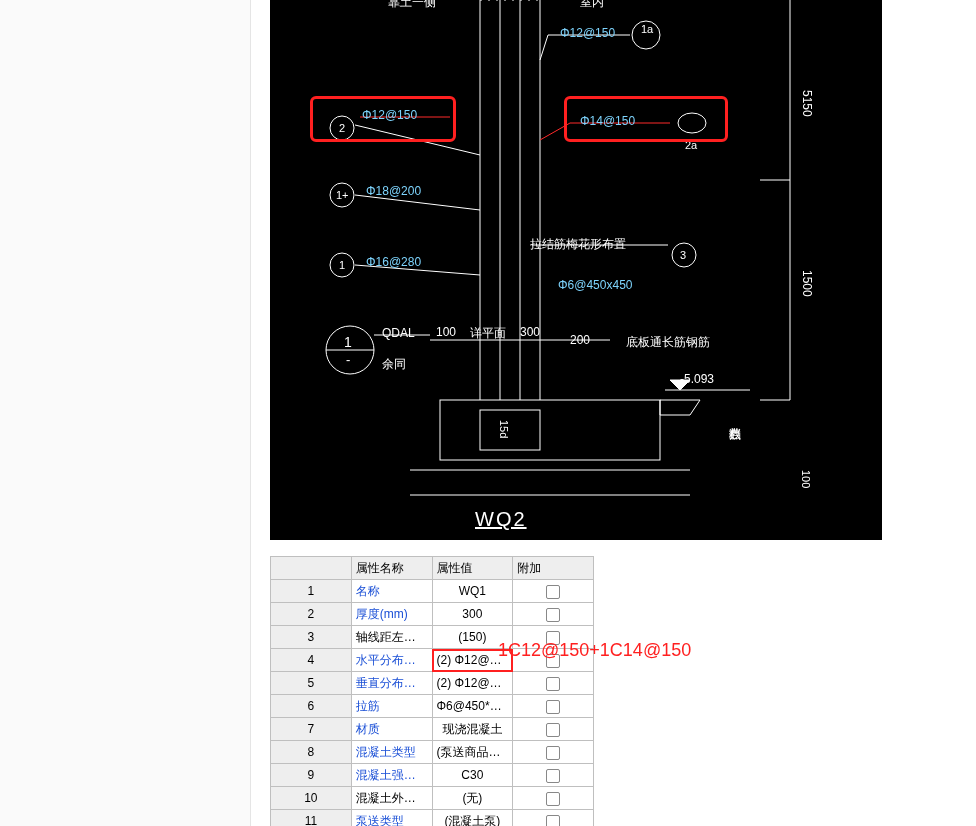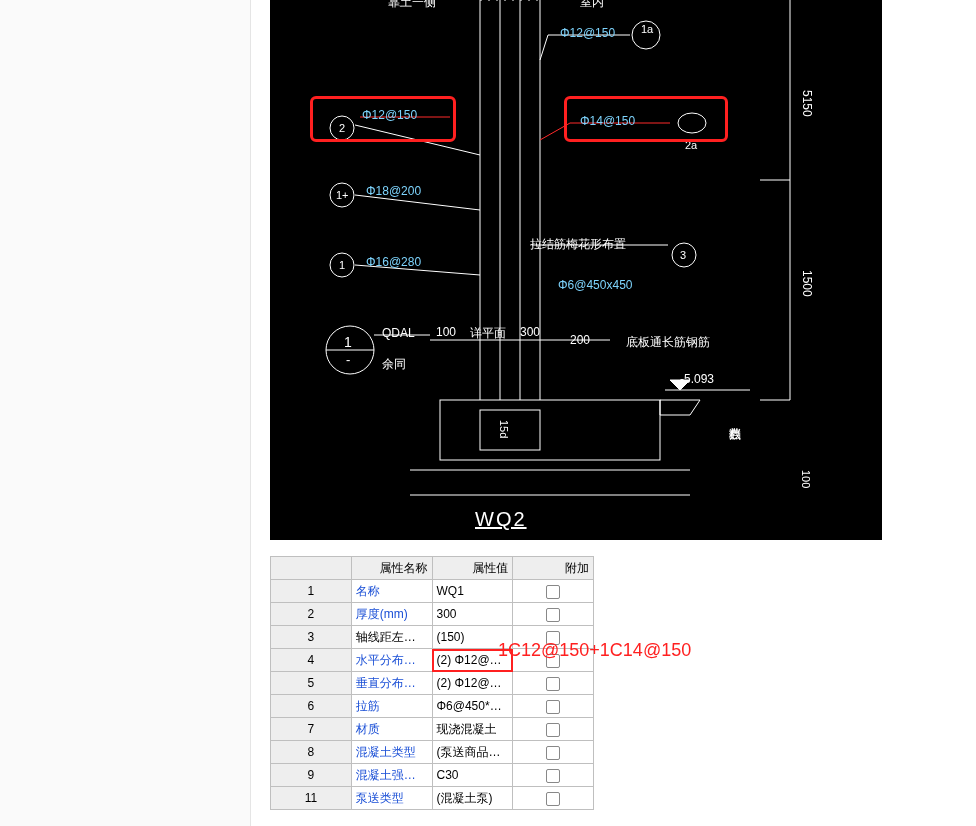--- a/index.html
+++ b/index.html
@@ -7,24 +7,24 @@
   .leftgutter{position:absolute;left:0;top:0;width:250px;height:826px;background:#fafafa;border-right:1px solid #e5e5e5;}
   .cad{position:absolute;left:270px;top:0;width:612px;height:540px;background:#000;color:#fff;overflow:hidden;}
   .cad svg{position:absolute;left:0;top:0;}
   .cad .lbl{position:absolute;font-family:"SimSun",Arial;white-space:nowrap;}
   .cad .red{color:#7dd3fc;}
   .cad .wht{color:#fff;}
   .redbox{position:absolute;border:3px solid #ff2020;border-radius:6px;}
   .tablewrap{position:absolute;left:270px;top:556px;width:324px;}
   table.prop{border-collapse:collapse;width:100%;table-layout:fixed;}
   table.prop th,table.prop td{border:1px solid #bfbfbf;padding:2px 4px;height:18px;line-height:18px;overflow:hidden;white-space:nowrap;text-overflow:ellipsis;}
-  table.prop th{background:#eee;font-weight:normal;text-align:right;}
+  table.prop th{background:#eee;font-weight:normal;text-align:left;}
   table.prop td.idx{width:22px;text-align:center;background:#eee;}
   table.prop td.name{width:100px;}
-  table.prop td.val{width:160px;}
+  table.prop td.val{width:160px;text-align:center;}
   table.prop td.chk{width:22px;text-align:center;}
   .linklike{color:#1a4fd6;}
   .hlcell{outline:2px solid #ff2020;outline-offset:-2px;}
   .annot{position:absolute;color:#ff2020;font-size:18px;font-family:Arial;}
   .chk-box{display:inline-block;width:12px;height:12px;border:1px solid #888;border-radius:2px;vertical-align:middle;}
 </style>
 </head>
 <body>
 
 <div class="page">
@@ -195,20 +195,26 @@
             <td class="val">(泵送商品混凝土)</td>
             <td class="chk"><span class="chk-box"></span></td>
           </tr>
           <tr>
             <td class="idx">9</td>
             <td class="name linklike">混凝土强度等级</td>
             <td class="val">C30</td>
             <td class="chk"><span class="chk-box"></span></td>
           </tr>
           <tr>
+            <td class="idx">10</td>
+            <td class="name">混凝土外加剂</td>
+            <td class="val">(无)</td>
+            <td class="chk"><span class="chk-box"></span></td>
+          </tr>
+          <tr>
             <td class="idx">11</td>
             <td class="name linklike">泵送类型</td>
             <td class="val">(混凝土泵)</td>
             <td class="chk"><span class="chk-box"></span></td>
           </tr>
         </tbody>
     </table>
   </div>
 
   <div class="annot" style="left:498px;top:640px;">1C12@150+1C14@150</div>

